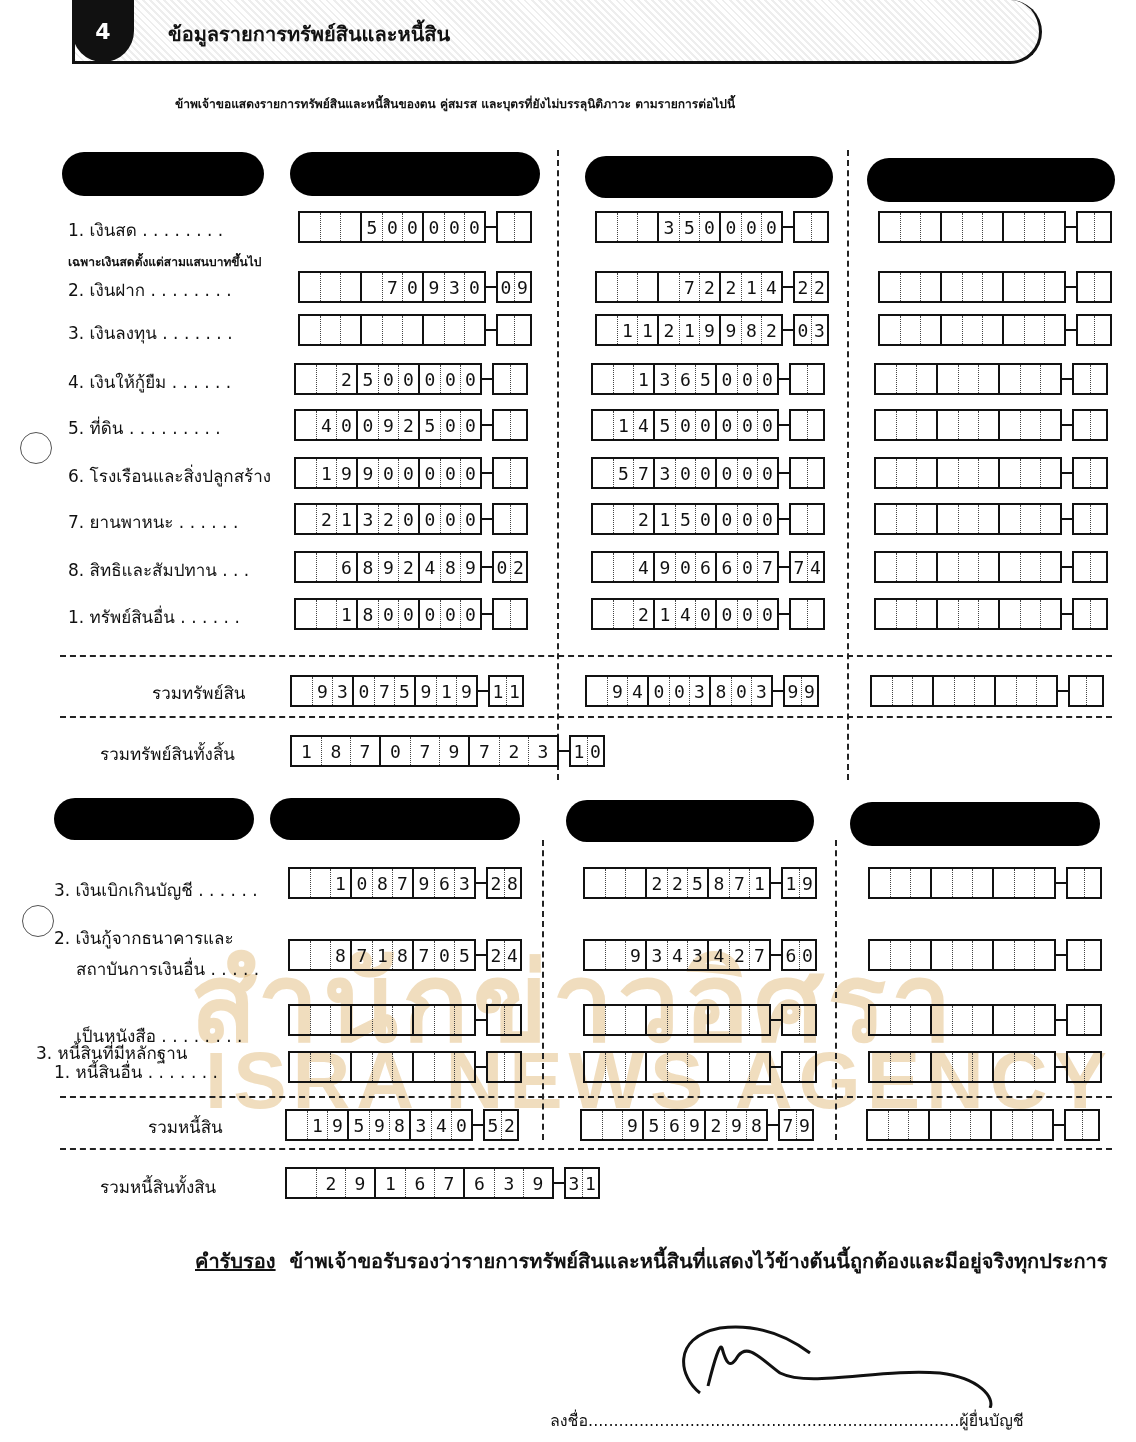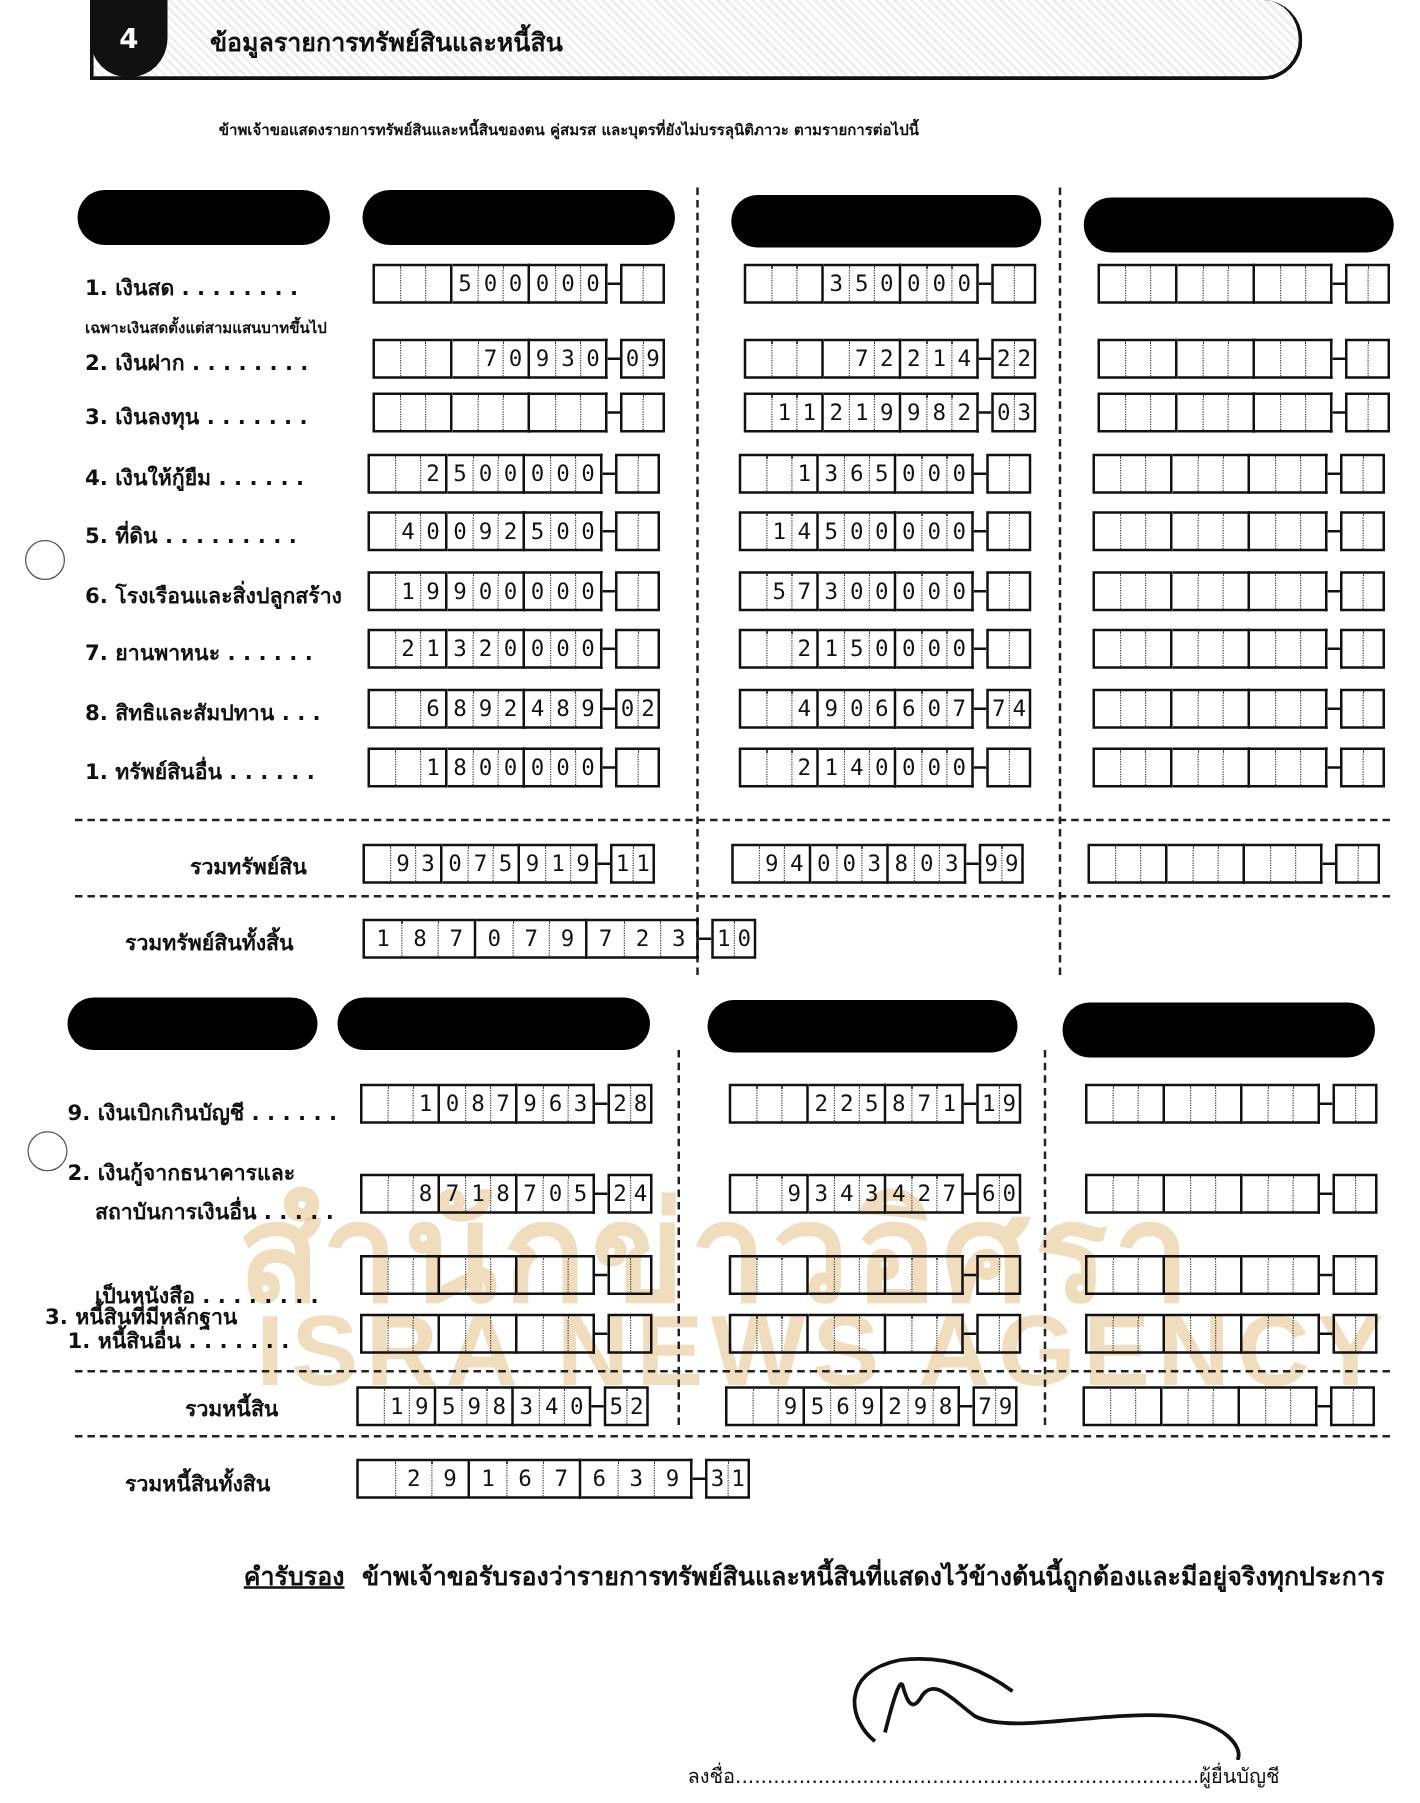--- a/index.html
+++ b/index.html
@@ -9,21 +9,21 @@
   
   .banner { left:72px; top:0; width:970px; height:64px; border:3px solid #111; border-top:none;
             border-radius:0 40px 40px 0; background:repeating-linear-gradient(45deg,#eee 0 2px,#fff 2px 5px); box-sizing:border-box; }
   .banner-num { left:72px; top:0; width:62px; height:62px; background:#111; color:#fff; border-radius:0 0 31px 31px;
                 display:flex; align-items:center; justify-content:center; font-size:22px; font-weight:bold; }
   .banner-title { left:168px; top:18px; font-size:20px; font-weight:bold; }
   .intro { left:175px; top:94px; font-size:12px; font-weight:bold; }
   .redact { background:#000; border-radius:24px; }
   .vdash { border-left:2px dashed #222; width:0; }
   .hdash { border-top:2px dashed #222; height:0; }
-  .label { font-size:17px; font-weight:bold; white-space:nowrap; }
+  .label { font-size:17px; font-weight:normal; white-space:nowrap; }
   .sublabel { font-size:12px; font-weight:bold; white-space:nowrap; }
   
   .numbox { display:flex; align-items:center; height:34px; }
   .grp { display:flex; border:2px solid #111; height:32px; box-sizing:border-box; }
   .grp + .grp { border-left:none; }
   .cell { width:20px; height:100%; display:flex; align-items:center; justify-content:center;
           font-family:"DejaVu Sans Mono", monospace; font-size:18px; color:#111; box-sizing:border-box; }
   .cell + .cell { border-left:1px dotted #444; }
   .dash { width:10px; border-top:2px solid #111; }
   .sat { width:36px; }
@@ -774,21 +774,21 @@
       <div class="cell" style="width: 29px;">7</div>
       <div class="cell" style="width: 29px;">2</div>
       <div class="cell" style="width: 29px;">3</div>
     </div>
     <div class="dash"></div>
     <div class="grp sat">
       <div class="cell">1</div>
       <div class="cell">0</div>
     </div>
   </div>
-<div class="abs label" style="left: 54px; top: 876px;">9. เงินเบิกเกินบัญชี . . . . . .</div>
+<div class="abs label" style="left: 54px; top: 876px;">3. เงินเบิกเกินบัญชี . . . . . .</div>
 <div class="abs numbox" style="left: 288px; top: 866px;">
     <div class="grp">
       <div class="cell"></div>
       <div class="cell"></div>
       <div class="cell">1</div>
     </div>
     <div class="grp">
       <div class="cell">0</div>
       <div class="cell">8</div>
       <div class="cell">7</div>

